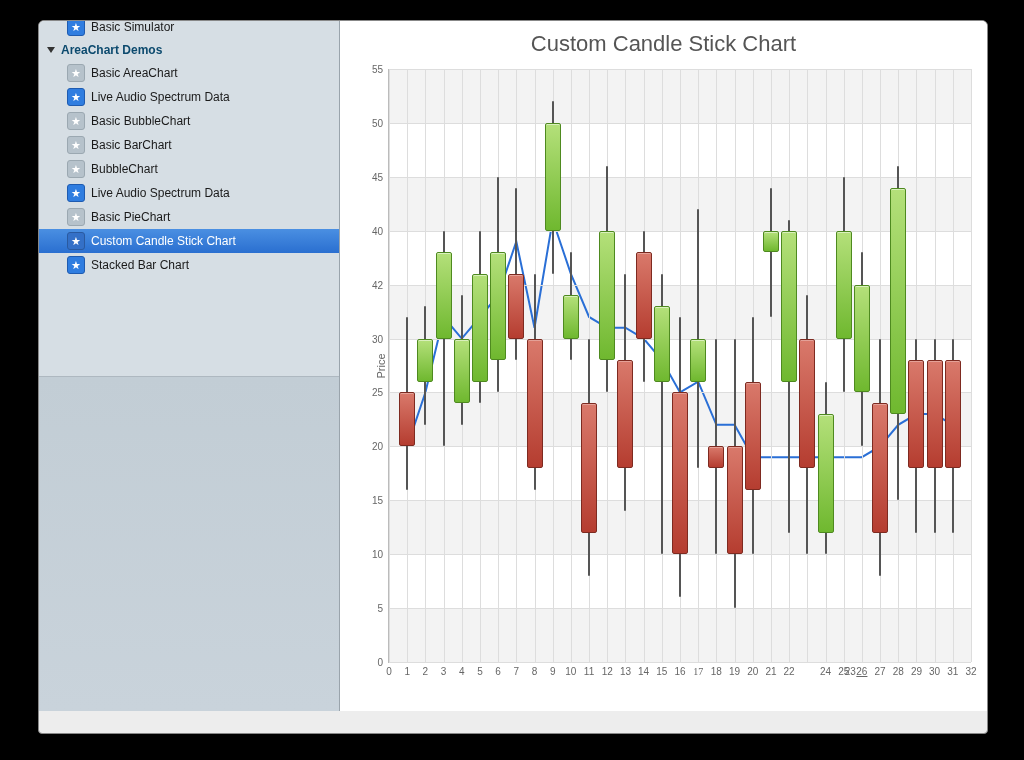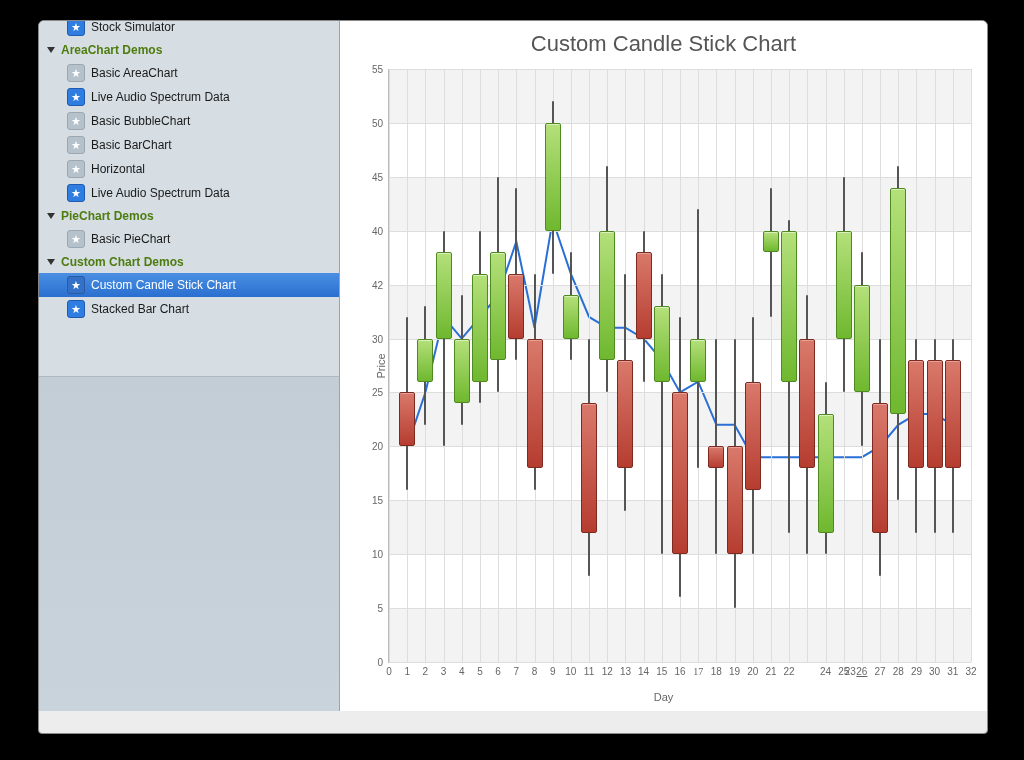--- a/index.html
+++ b/index.html
@@ -21,21 +21,21 @@
   .light.yellow{background:radial-gradient(circle at 30% 30%,#ffe08a,#e1a82f);}
   .light.green{background:radial-gradient(circle at 30% 30%,#9fe28c,#3fa83a);}
   .body { display:flex; height:calc(100% - 22px); }
   .sidebar {
     width:300px; background:#d6dee4; border-right:1px solid #9aa4ac;
     overflow:hidden; position:relative;
   }
   .tree { padding:4px 0; }
   .group-header {
     display:flex; align-items:center; gap:6px; padding:4px 8px;
-    font-weight:bold; color:#4d7c0f; cursor:default;
+    font-weight:bold; color:#0c4a6e; cursor:default;
   }
   .disclosure { width:0;height:0;border-left:4px solid transparent;border-right:4px solid transparent;border-top:6px solid #333; }
   .leaf {
     display:flex; align-items:center; gap:6px; padding:3px 8px 3px 28px;
     color:#1a1a1a; cursor:default;
   }
   .leaf.selected { background:linear-gradient(#4a8fe2,#2a6fd0); color:#fff; }
   .leaf.selected .star-icon{ background:#3470c7; border-color:#2a5aa0;}
   .star-icon {
     width:16px; height:16px; border-radius:3px; display:inline-flex; align-items:center; justify-content:center;
@@ -71,21 +71,21 @@
 <body>
 <div class="screen">
 <div class="window">
 
 
   <div class="body">
     <div class="sidebar">
       <div class="tree" id="tree">
             <div class="leaf" style="margin-top: -10px;">
               <span class="star-icon blue">★</span>
-              <span>Stock Simulator</span>
+              <span>Basic Simulator</span>
             </div>
             <div class="group-header">
               <span class="disclosure"></span>
               <span>AreaChart Demos</span>
             </div>
             <div class="leaf">
               <span class="star-icon gray">★</span>
               <span>Basic AreaChart</span>
             </div>
             <div class="leaf">
@@ -95,55 +95,46 @@
             <div class="leaf">
               <span class="star-icon gray">★</span>
               <span>Basic BubbleChart</span>
             </div>
             <div class="leaf">
               <span class="star-icon gray">★</span>
               <span>Basic BarChart</span>
             </div>
             <div class="leaf">
               <span class="star-icon gray">★</span>
-              <span>Horizontal</span>
+              <span>BubbleChart</span>
             </div>
             <div class="leaf">
               <span class="star-icon blue">★</span>
               <span>Live Audio Spectrum Data</span>
             </div>
-            <div class="group-header">
-              <span class="disclosure"></span>
-              <span>PieChart Demos</span>
-            </div>
             <div class="leaf">
               <span class="star-icon gray">★</span>
               <span>Basic PieChart</span>
-            </div>
-            <div class="group-header">
-              <span class="disclosure"></span>
-              <span>Custom Chart Demos</span>
             </div>
             <div class="leaf selected">
               <span class="star-icon blue">★</span>
               <span>Custom Candle Stick Chart</span>
             </div>
             <div class="leaf">
               <span class="star-icon blue">★</span>
               <span>Stacked Bar Chart</span>
             </div>
           </div>
       <div class="sidebar-bottom"></div>
     </div>
 
     <div class="main">
       <div class="chart-title">Custom Candle Stick Chart</div>
 
       <div class="ylabel-axis">Price</div>
-      <div class="xlabel-axis">Day</div>
 
       <div class="plot-wrap">
         <div class="plot" id="plot">
           <svg class="avg-line" id="avgline" viewBox="0 0 100 100" preserveAspectRatio="none">
                 <path d="M3.125,63.63636363636363 L6.25,54.54545454545454 L9.375,41.81818181818182 L12.5,45.45454545454546 L15.625,41.81818181818182 L18.75,38.18181818181819 L21.875,29.09090909090909 L25,43.63636363636364 L28.125,25.454545454545453 L31.25,34.54545454545455 L34.375,41.81818181818182 L37.5,43.63636363636364 L40.625,43.63636363636364 L43.75,45.45454545454546 L46.875,49.09090909090909 L50,54.54545454545454 L53.125,52.727272727272734 L56.25,60 L59.375,60 L62.5,65.45454545454545 L65.625,65.45454545454545 L68.75,65.45454545454545 L71.875,65.45454545454545 L75,65.45454545454545 L78.125,65.45454545454545 L81.25,65.45454545454545 L84.375,63.63636363636363 L87.5,60 L90.625,58.18181818181818 L93.75,58.18181818181818 L96.875,60 " fill="none" stroke="#2a6fd6" stroke-width="2" vector-effect="non-scaling-stroke"></path>
               </svg>
         <div class="hgrid" style="left: 0px; right: 0px; height: 1px; top: 100%;"></div>
               <div class="ytick" style="bottom: 0%;">0</div>
               <div class="hgrid" style="left: 0px; right: 0px; height: 1px; top: 90.9091%;"></div>
               <div class="ytick" style="bottom: 9.09091%;">5</div>

